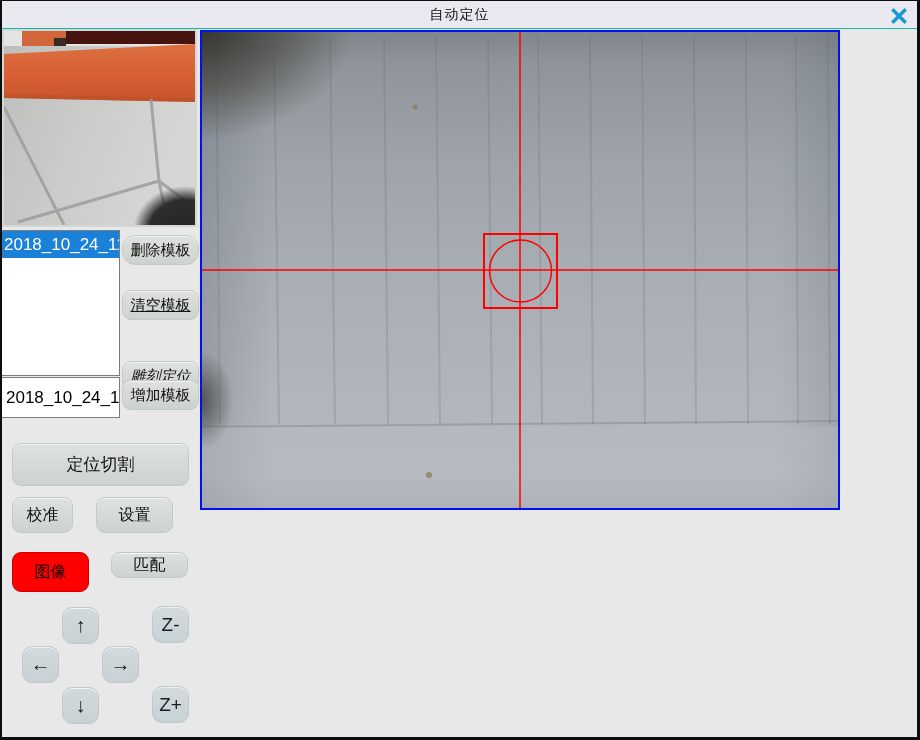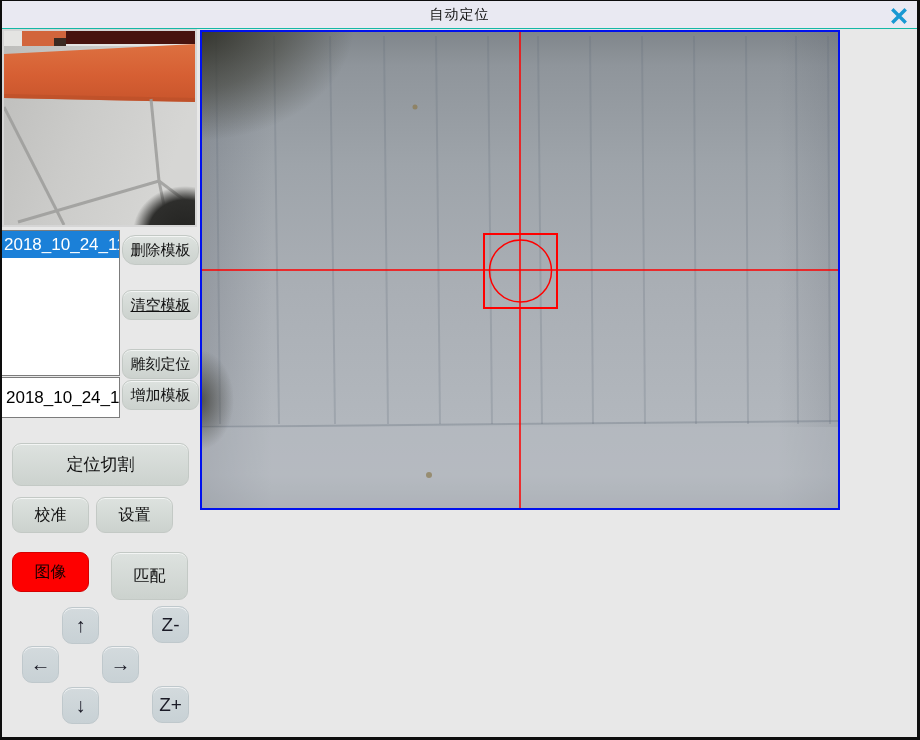--- a/index.html
+++ b/index.html
@@ -55,30 +55,30 @@
   .btn {
     position:absolute; display:flex; align-items:center; justify-content:center;
     background:linear-gradient(#dde2df,#ccd2ce);
     border:1px solid #c3c9c5; border-radius:9px;
     box-shadow:inset 0 1px 0 rgba(255,255,255,.65);
     font-size:16px; color:#101010; cursor:pointer; white-space:nowrap;
   }
   .tplbtn { left:122px; width:77px; height:30px; font-size:15px; }
   .b-del  { top:235px;border-radius:13px; }
   .b-clr  { top:290px;text-decoration:underline; }
-  .b-eng  { top:349px; }
+  .b-eng  { top:361px;font-style:italic; }
   .b-add  { top:380px; }
 
   .b-cut  { left:12px;  top:443px; width:177px; height:43px; font-size:17px; }
-  .b-cal  { left:12px;  top:497px; width:77px;  height:36px;font-family:Liberation Serif, serif; }
+  .b-cal  { left:12px;  top:497px; width:61px;  height:36px;font-family:Liberation Serif, serif; }
   .b-set  { left:96px; top:497px; width:77px;  height:36px; }
   .b-img  { left:12px;  top:552px; width:77px;  height:40px;
             background:#fe0000; border-color:#d40000;
             box-shadow:none; color:#1a0000; }
-  .b-mat  { left:111px; top:552px; width:77px;  height:48px; }
+  .b-mat  { left:111px; top:552px; width:77px;  height:26px; }
 
   .jog {
     background:linear-gradient(#d3dadd,#c8d1d5);
     border:1px solid #bfc8cc; border-radius:10px;
     width:37px; height:37px; font-size:20px; color:#1a1a26;
   }
   .j-up { left:62px;  top:607px; }
   .j-zm { left:152px; top:606px; font-size:19px; }
   .j-lf { left:22px;  top:646px; }
   .j-rt { left:102px; top:646px; }

